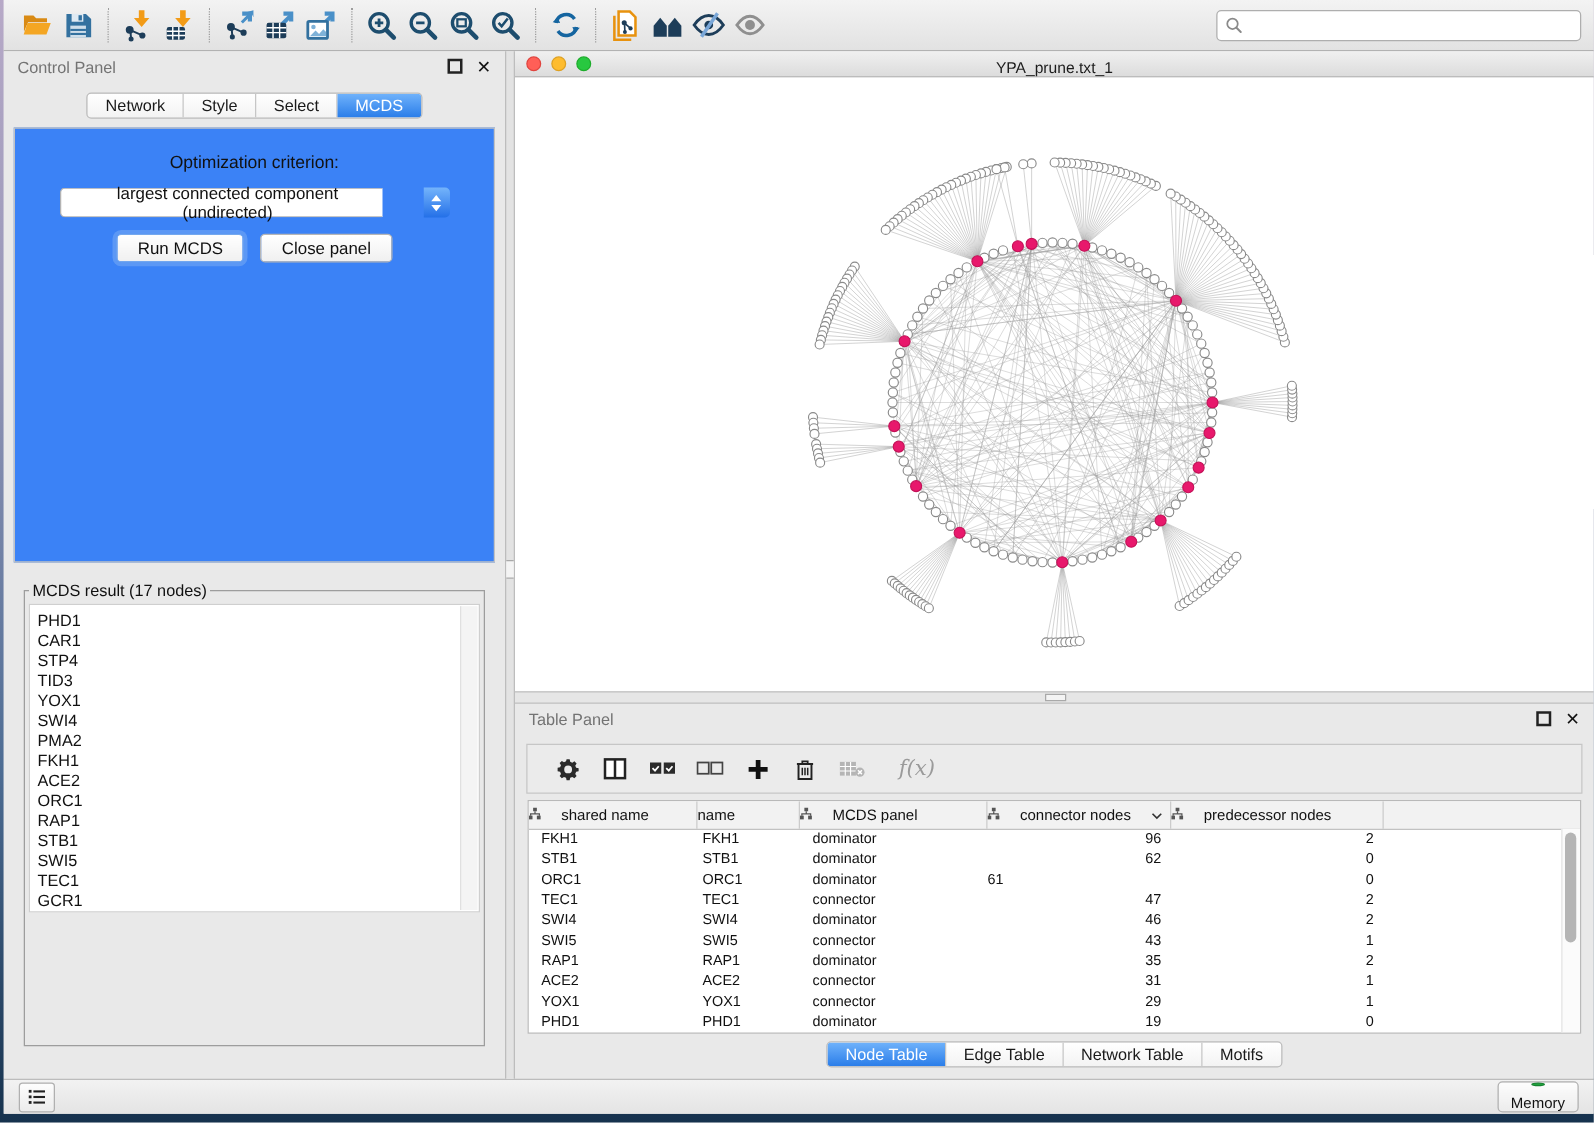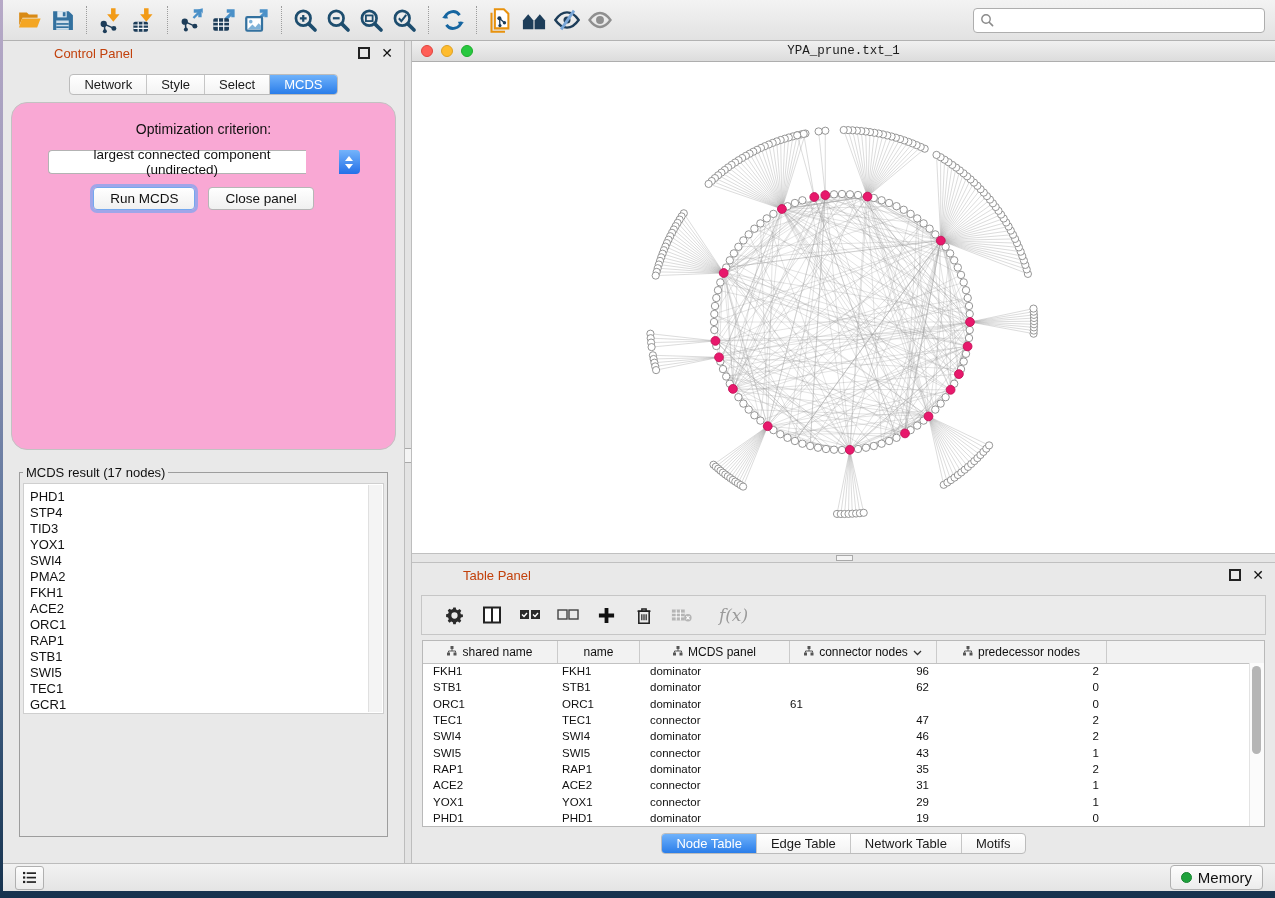--- a/index.html
+++ b/index.html
@@ -15,85 +15,85 @@
     background:linear-gradient(#f3f3f3,#e2e2e2);border-bottom:1px solid #b2b2b2;}
   .tbtn{width:33px;height:32px;display:flex;align-items:center;justify-content:center;border-radius:4px;}
   .tsep{width:0;height:28px;border-left:1px dotted #9d9d9d;margin:0 7px;}
   .searchbox{margin-left:auto;width:292px;height:25px;background:#fff;border:1px solid #aeaeae;border-radius:4px;
     display:flex;align-items:center;padding:0 6px;box-sizing:border-box;}
   .searchbox input{border:none;outline:none;flex:1;font-size:13px;background:transparent;margin-left:5px;}
   
   .main{flex:1;display:flex;min-height:0;}
   .control-panel{flex:0 0 401px;width:401px;background:#e9e9e9;display:flex;flex-direction:column;box-sizing:border-box;}
   .panel-titlebar{height:24px;flex:0 0 24px;display:flex;align-items:center;padding:0 11px;}
-  .panel-title{font-size:13px;color:#c2410c;margin-left:40px;}
+  .panel-title{font-size:13px;color:#737373;}
   .win-icons{margin-left:auto;display:flex;gap:11px;align-items:center;}
   .float-ico{width:8px;height:8px;border:2px solid #222;display:inline-block;}
   .close-ico{font-size:14px;font-weight:bold;color:#111;line-height:10px;}
   .seg-group{display:flex;border:1px solid #bcbcbc;border-radius:4px;overflow:hidden;background:linear-gradient(#ffffff,#f3f3f3);}
   .seg{padding:2px 14px;font-size:13px;color:#1a1a1a;border-right:1px solid #c6c6c6;white-space:nowrap;}
   .seg:last-child{border-right:none;}
   .seg.sel{background:linear-gradient(#6fb2fb,#2a7de9);color:#fff;}
   .cp-tabs-row{display:flex;justify-content:center;margin-top:9px;}
-  .cp-box{margin:7px 8px 0;background:#f9a8d4;border:1px solid #c2c2c2;border-radius:16px;height:348px;box-sizing:border-box;text-align:center;}
+  .cp-box{margin:7px 8px 0;background:#3b82f6;border:1px solid #c2c2c2;border-radius:0;height:348px;box-sizing:border-box;text-align:center;}
   .opt-label{font-size:14px;color:#111;margin-top:18px;}
   .combo-row{width:312px;height:24px;margin:13px auto 0;display:flex;gap:33px;}
   .combo-value{flex:1;background:#fff;border:1px solid #b3b3b3;border-right:none;border-radius:4px 0 0 4px;
     font-size:13.5px;display:flex;align-items:center;padding-left:10px;box-sizing:border-box;color:#111;}
   .combo-step{width:21px;background:linear-gradient(#74b4fb,#2470e8);border-radius:0 4px 4px 0;display:flex;flex-direction:column;align-items:center;justify-content:center;gap:3px;}
   .arr-up{width:0;height:0;border-left:4px solid transparent;border-right:4px solid transparent;border-bottom:5px solid #fff;}
   .arr-dn{width:0;height:0;border-left:4px solid transparent;border-right:4px solid transparent;border-top:5px solid #fff;}
   .btn-row{margin-top:13px;display:flex;justify-content:center;gap:13px;}
   .btn{background:linear-gradient(#ffffff,#f0f0f0);border:1px solid #b6b6b6;border-radius:4px;font-size:13.5px;padding:3px 16px;color:#111;}
   .btn.focus{box-shadow:0 0 0 3px rgba(110,165,245,.65);border-color:#74a8ee;}
   fieldset.mcds{margin:15px 16px 0;border:1px solid #9d9d9d;padding:3px;height:372px;box-sizing:border-box;}
   fieldset.mcds legend{font-size:13px;padding:0 3px;color:#111;}
   .mcds-list{background:#fff;border:1px solid #cfcfcf;height:100%;box-sizing:border-box;position:relative;overflow:hidden;
     font-size:13px;line-height:16px;padding:5px 0 0 6px;color:#111;}
   .mcds-scroll{position:absolute;top:1px;right:1px;bottom:1px;width:13px;background:#f4f4f4;border-left:1px solid #e0e0e0;}
   .vsplit{flex:0 0 6px;background:#e3e3e3;border-left:1px solid #bdbdbd;border-right:1px solid #bdbdbd;position:relative;}
   .vsplit .grip{position:absolute;top:407px;left:0;right:0;height:13px;background:#f4f4f4;border-top:1px solid #a9a9a9;border-bottom:1px solid #a9a9a9;}
   
   .right-col{flex:1;display:flex;flex-direction:column;min-width:0;}
   .net-titlebar{flex:0 0 20px;background:linear-gradient(#f0f0f0,#dcdcdc);border-bottom:1px solid #aeaeae;
-    position:relative;display:flex;align-items:center;justify-content:center;font-family:Liberation Mono, monospace;}
+    position:relative;display:flex;align-items:flex-end;justify-content:center;}
   .net-title{font-size:12.5px;color:#1c1c1c;}
   .lights{position:absolute;left:9px;top:4px;display:flex;gap:8px;}
   .light{width:12px;height:12px;border-radius:50%;box-sizing:border-box;}
   .light.red{background:#ff5f57;border:1px solid #e0443e;}
   .light.yellow{background:#febc2e;border:1px solid #dea123;}
   .light.green{background:#28c840;border:1px solid #1dad2b;}
   .canvas{flex:1;background:#fff;position:relative;overflow:hidden;}
   .canvas svg{position:absolute;left:0;top:0;}
   .hsplit{flex:0 0 8px;background:#e6e6e6;border-top:1px solid #c0c0c0;border-bottom:1px solid #c0c0c0;position:relative;}
   .hsplit .grip{position:absolute;left:50%;margin-left:-8px;top:1px;height:4px;width:15px;background:#f4f4f4;border:1px solid #a9a9a9;}
   
   .table-panel{flex:0 0 300px;background:#e9e9e9;display:flex;flex-direction:column;box-sizing:border-box;}
   .tp-toolbar{margin:8px 9px 0;height:40px;flex:0 0 40px;background:#ebebeb;border:1px solid #c6c6c6;
     display:flex;align-items:center;padding:0 13px;gap:0;box-sizing:border-box;}
   .tpbtn{width:38px;height:34px;display:flex;align-items:center;justify-content:center;}
   .fx{font-family:"DejaVu Serif","Liberation Serif",serif;font-style:italic;font-size:17px;color:#9a9a9a;margin-left:27px;}
   .tp-table{margin:5px 10px 0;background:#fff;border:1px solid #b9b9b9;height:187px;flex:0 0 187px;position:relative;overflow:hidden;box-sizing:border-box;}
   .thead{display:flex;height:22px;background:#f2f2f2;border-bottom:1px solid #c2c2c2;}
-  .th{display:flex;align-items:center;justify-content:center;gap:5px;font-size:12px;color:#111;
+  .th{display:flex;align-items:center;gap:16px;font-size:12px;color:#111;
     border-right:1px solid #cbcbcb;box-sizing:border-box;flex:0 0 auto;}
   .th-fill{flex:1;border-right:none;}
   .rows{position:absolute;top:22px;left:0;right:15px;bottom:0;overflow:hidden;}
   .tr{display:flex;height:16.3px;align-items:center;}
   .td{box-sizing:border-box;font-size:11.5px;color:#111;white-space:nowrap;flex:0 0 auto;}
   .vscroll{position:absolute;top:22px;right:0;bottom:0;width:14px;background:#fbfbfb;border-left:1px solid #e3e3e3;}
   .vthumb{position:absolute;top:3px;left:2px;width:9px;height:88px;background:#b5b5b5;border-radius:5px;}
   .tp-tabs-row{display:flex;justify-content:center;margin-top:6px;}
   
   .statusbar{flex:0 0 28px;background:linear-gradient(#f2f2f2,#e4e4e4);border-top:1px solid #bcbcbc;
     display:flex;align-items:center;padding:0 12px;box-sizing:border-box;}
   .sbtn{width:27px;height:22px;border:1px solid #b0b0b0;border-radius:3px;background:linear-gradient(#fdfdfd,#ececec);
     display:flex;align-items:center;justify-content:center;}
   .membtn{margin-left:auto;height:23px;border:1px solid #b0b0b0;border-radius:4px;background:linear-gradient(#fdfdfd,#ececec);
-    display:flex;align-items:center;gap:6px;padding:0 10px;font-size:15px;color:#111;}
+    display:flex;align-items:center;gap:6px;padding:0 10px;font-size:12px;color:#111;flex-direction:column;}
   .memdot{width:11px;height:11px;border-radius:50%;background:#1fa23c;border:1px solid #178230;box-sizing:border-box;}
 </style>
 </head>
 <body>
 
 <div class="app">
 
   <div class="toolbar">
     <div class="tbtn">
         <svg width="26" height="26" viewBox="0 0 24 24">
@@ -263,20 +263,21 @@
         <div class="btn-row">
           <button class="btn focus">Run MCDS</button>
           <button class="btn">Close panel</button>
         </div>
       </div>
       <fieldset class="mcds">
         <legend>MCDS result (17 nodes)</legend>
         <div class="mcds-list">
           <div>
               <div>PHD1</div>
+              <div>CAR1</div>
               <div>STP4</div>
               <div>TID3</div>
               <div>YOX1</div>
               <div>SWI4</div>
               <div>PMA2</div>
               <div>FKH1</div>
               <div>ACE2</div>
               <div>ORC1</div>
               <div>RAP1</div>
               <div>STB1</div>

